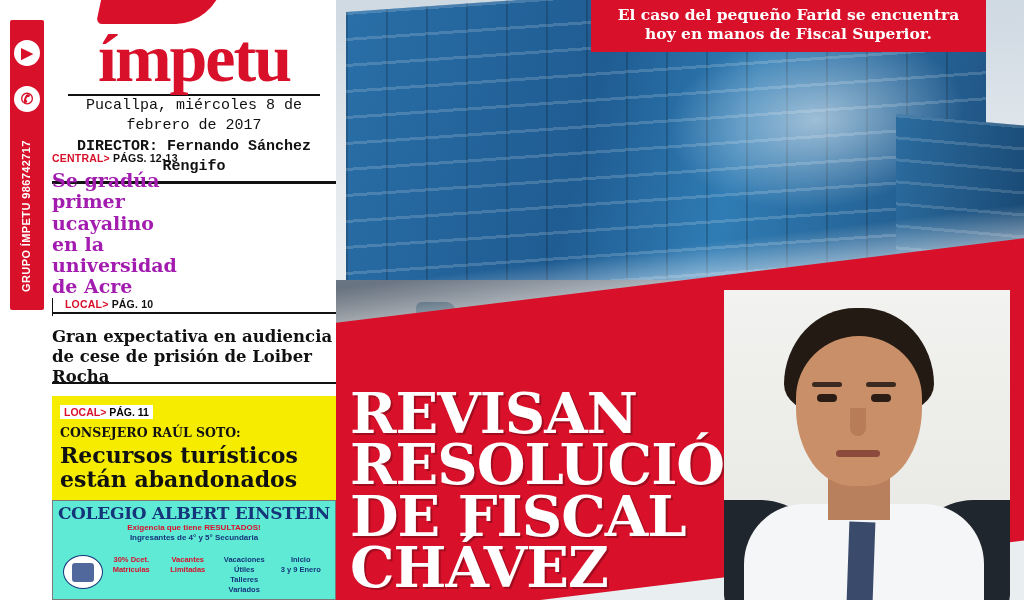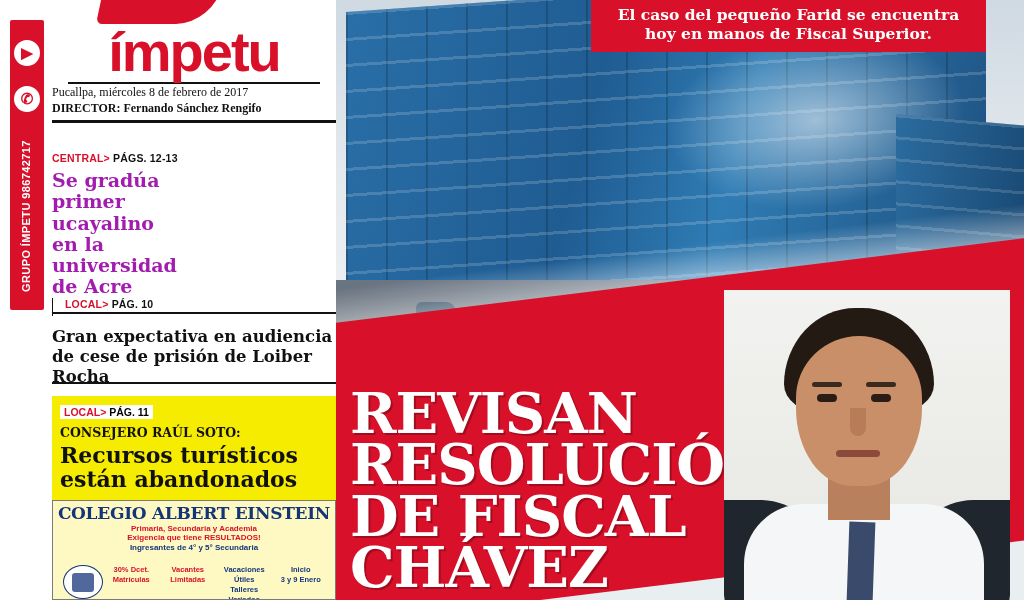--- a/index.html
+++ b/index.html
@@ -72,38 +72,39 @@
   .logo-swoosh {
     position: absolute;
     left: 48px; top: -14px;
     width: 118px; height: 38px;
     background: #d8102a;
     border-radius: 0 0 60px 10px;
     transform: skewX(-12deg);
   }
   .logo-word {
     margin-top: 24px;
-    font-family: Liberation Sans, sans-serif;
-    font-weight: bold;
-    font-size: 56px;
+    font-family: Liberation Serif, serif;
+    font-weight: bold;
+    font-size: 68px;
     line-height: 1;
     color: #d8102a;
     letter-spacing: -2px;
     text-align: center;
   }
   .masthead-rule {
     margin: 2px auto 0;
     width: 252px;
     border-top: 2px solid #111;
   }
   .masthead-line {
-    font-size: 12px;
+    text-align: center;
+    font-size: 15px;
     color: #111;
     line-height: 1.35;
-    font-family: Liberation Serif, serif;
+    font-family: Liberation Mono, monospace;
   }
   .masthead-line.b { font-weight: bold; }
   .masthead-rule2 {
     margin: 4px auto 0;
     width: 284px;
     border-top: 3px solid #111;
   }
 
   
   .teasers {
@@ -191,21 +192,21 @@
     font-size: 22px;
     line-height: 1.1;
     color: #111;
   }
 
   
   .ad {
     position: absolute;
     left: 52px; top: 500px;
     width: 284px; height: 100px;
-    background: #fef9c3;
+    background: #5eead4;
     border: 1px solid #7a7a7a;
     overflow: hidden;
   }
   .ad-title {
     text-align: center;
     font-family: "DejaVu Serif", serif;
     font-weight: bold;
     font-size: 17px;
     color: #15357a;
     margin-top: 2px;
@@ -511,21 +512,20 @@
       <div class="yellow-kicker">
         <span class="tag">LOCAL&gt;</span>
         <span>PÁG. 11</span>
       </div>
       <div class="consejero">CONSEJERO RAÚL SOTO:</div>
       <div class="yellow-title">Recursos turísticos están abandonados</div>
     </div>
 
     <div class="ad">
       <div class="ad-title">COLEGIO ALBERT EINSTEIN</div>
-      <div class="ad-sub">Primaria, Secundaria y Academia</div>
       <div class="ad-line red">Exigencia que tiene RESULTADOS!</div>
       <div class="ad-line">Ingresantes de 4° y 5° Secundaria</div>
       <div class="ad-cols">
         <div class="ad-logo"></div>
         <div class="ad-col">
           <div class="r">30% Dcet.</div>
           <div class="r">Matrículas</div>
         </div>
         <div class="ad-col">
           <div class="r">Vacantes</div>

